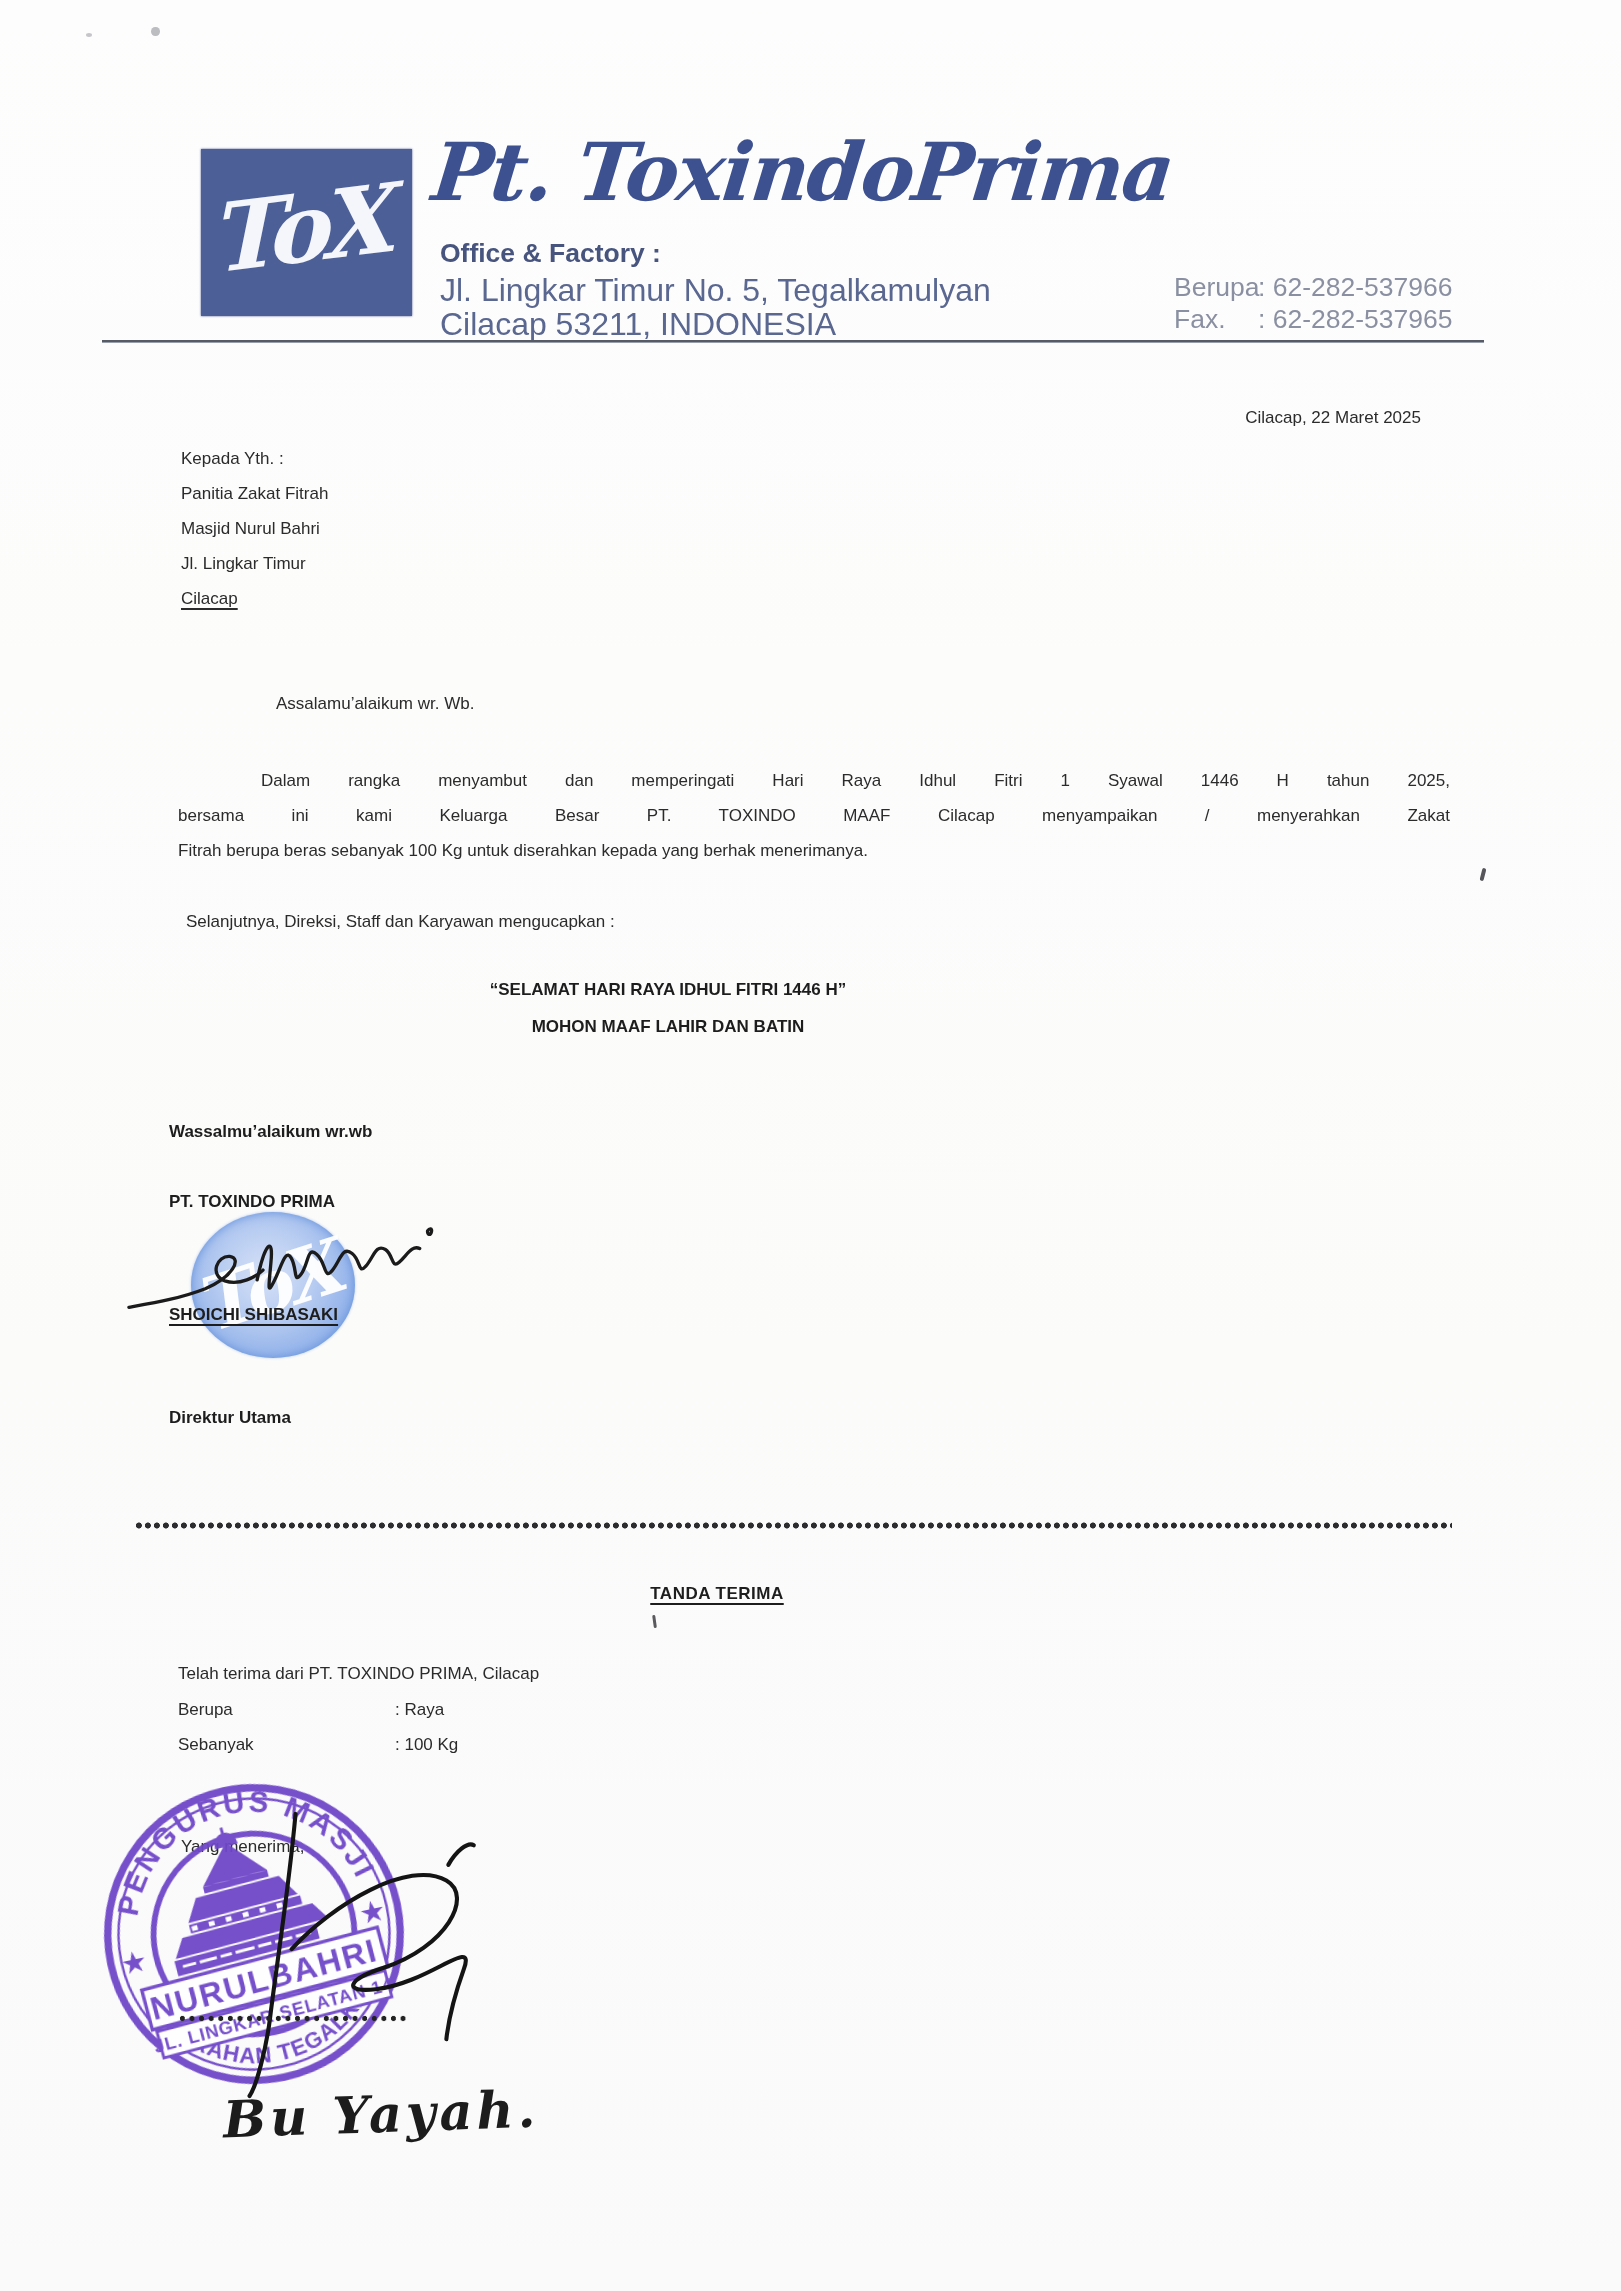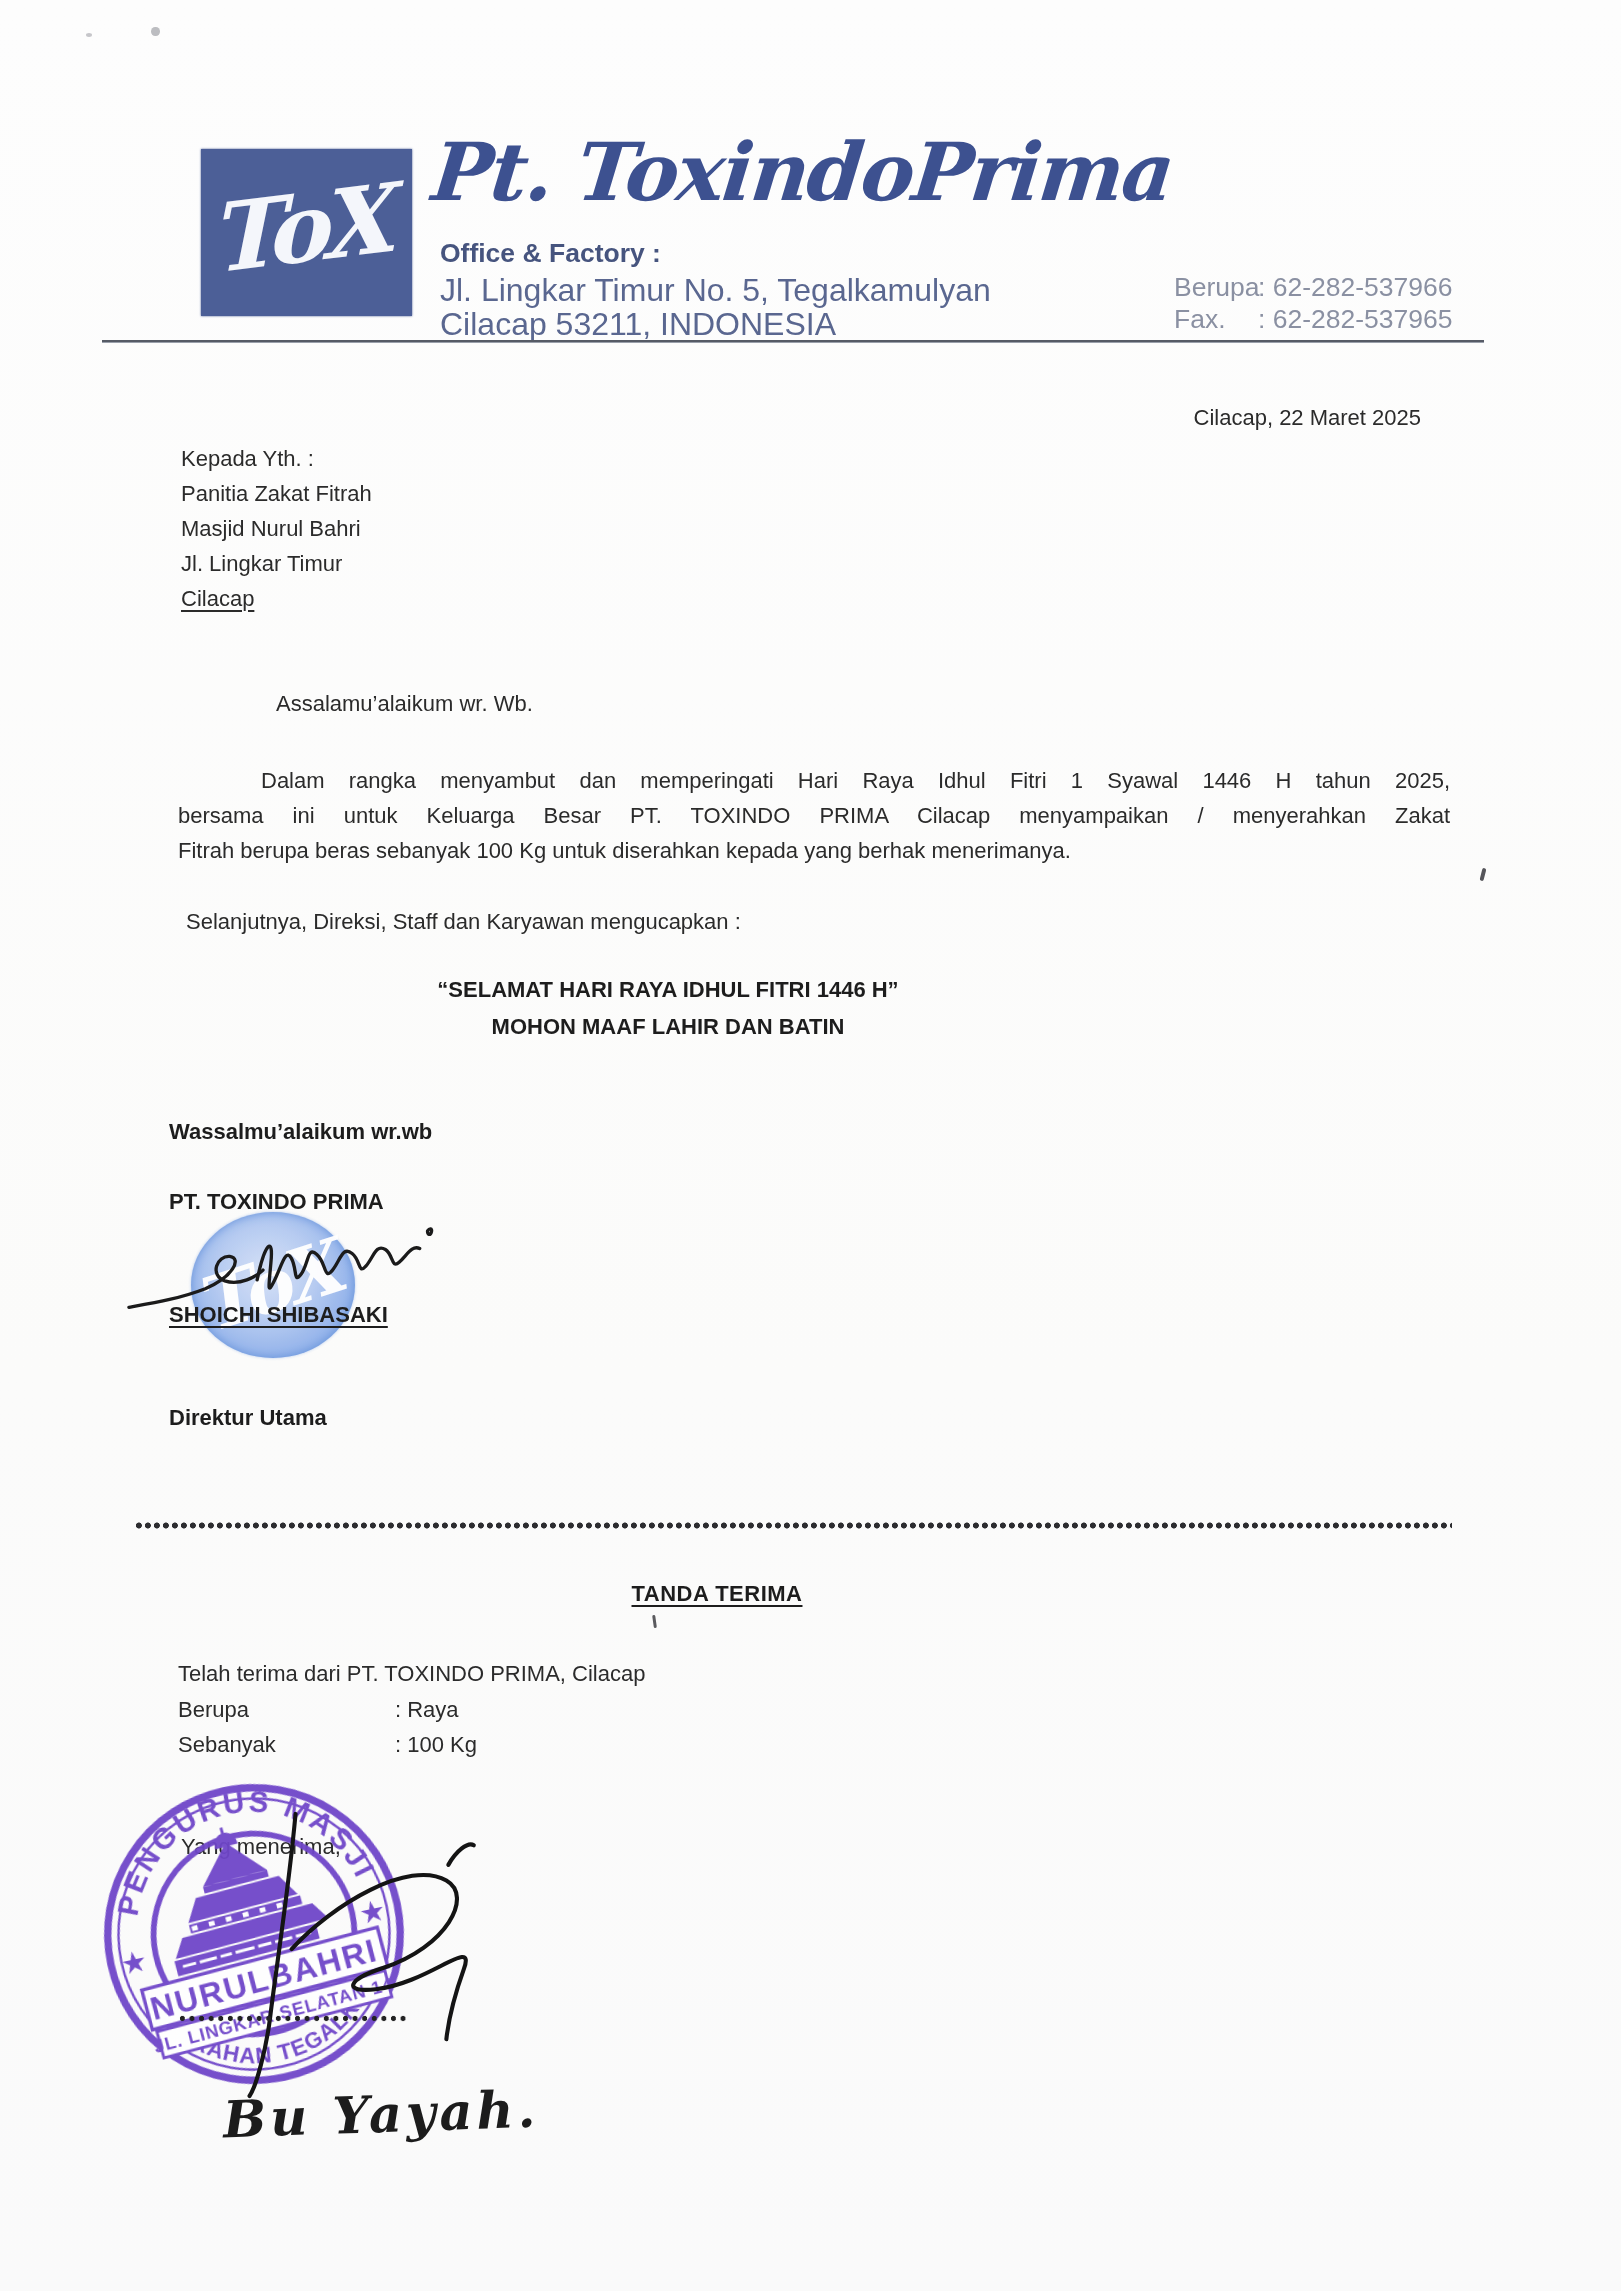--- a/index.html
+++ b/index.html
@@ -3,21 +3,21 @@
 <meta charset="utf-8">
 <style>
   html,body { margin:0; padding:0; background:#e8e8e8; }
   .page {
     position:relative; width:1621px; height:2292px; margin:0 auto;
     background:linear-gradient(180deg,#fdfdfd 0%, #fbfbfa 60%, #fafafa 100%);
     font-family:"Liberation Sans", sans-serif;
     color:#2b2b2b; overflow:hidden;
   }
   .abs { position:absolute; }
-  .txt { font-size:22px; line-height:35px; color:#2b2b2b; }
+  .txt { font-size:17px; line-height:35px; color:#2b2b2b; }
   .bold { font-weight:bold; color:#1d1d1d; }
 
   
   .logo-box { left:201px; top:149px; width:211px; height:167px; background:#4c5f97;
     display:flex; align-items:center; justify-content:center; box-shadow:0 0 2px #4c5f97; }
   .logo-box span { font-family:"DejaVu Serif", serif; font-style:italic; font-weight:bold;
     color:#f4f6fb; font-size:94px; letter-spacing:-5.9px; transform:rotate(-7deg) skewX(-8deg); margin-top:-9.8px; }
   .company-script { left:433px; top:125px; font-family:"DejaVu Serif", serif; font-style:italic;
     font-weight:bold; font-size:80px; color:#3d5190; letter-spacing:-2px; transform:skewX(-6deg); white-space:nowrap; }
   .office-label { left:440px; top:238px; font-size:26.5px; font-weight:bold; color:#46547e; }
@@ -117,21 +117,21 @@
     <div>Panitia Zakat Fitrah</div>
     <div>Masjid Nurul Bahri</div>
     <div>Jl. Lingkar Timur</div>
     <div><span class="u">Cilacap</span></div>
   </div>
 
   <div class="abs txt salutation">Assalamu’alaikum wr. Wb.</div>
 
   <div class="abs txt body-par">
     <div class="jline indent1">Dalam rangka menyambut dan memperingati Hari Raya Idhul Fitri 1 Syawal 1446 H tahun 2025,</div>
-    <div class="jline">bersama ini untuk Keluarga Besar PT. TOXINDO PRIMA Cilacap menyampaikan / menyerahkan Zakat</div>
+    <div class="jline">bersama ini kami Keluarga Besar PT. TOXINDO MAAF Cilacap menyampaikan / menyerahkan Zakat</div>
     <div>Fitrah berupa beras sebanyak 100 Kg untuk diserahkan kepada yang berhak menerimanya.</div>
   </div>
 
   <div class="abs txt announce">Selanjutnya, Direksi, Staff dan Karyawan mengucapkan :</div>
 
   <div class="abs txt greetings">
     <div>“SELAMAT HARI RAYA IDHUL FITRI 1446 H”</div>
     <div>MOHON MAAF LAHIR DAN BATIN</div>
   </div>
 

